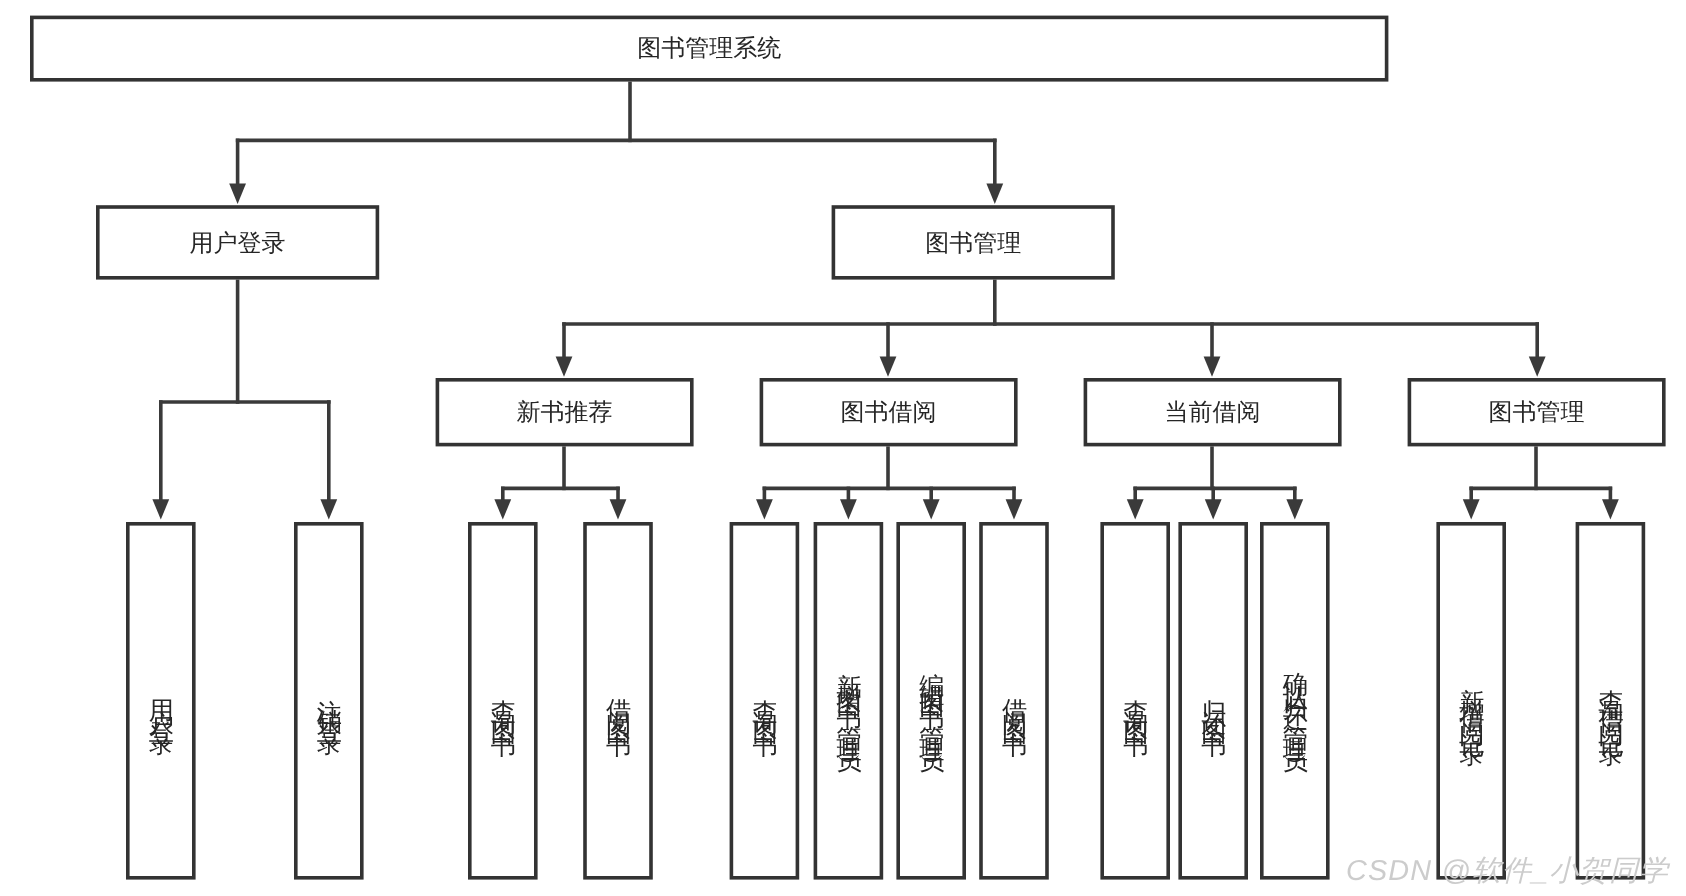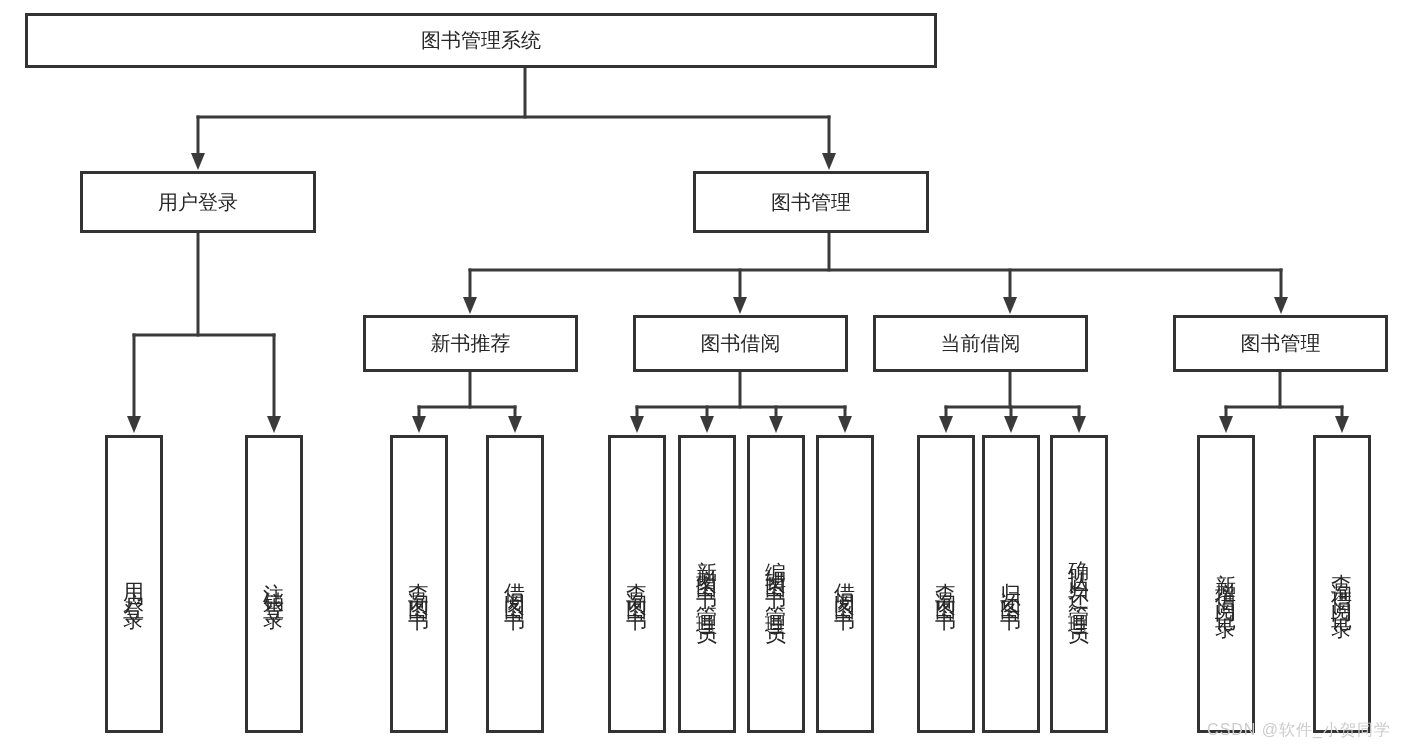--- a/index.html
+++ b/index.html
@@ -11,32 +11,33 @@
   }
   .wires{position:absolute;left:0;top:0;pointer-events:none;}
   .wire{stroke:var(--c-line,#3a3a3a);stroke-width:3;fill:none;stroke-linecap:square;}
   .arrow{fill:var(--c-line,#3a3a3a);stroke:none;}
   .node{
     position:absolute;box-sizing:border-box;
     border:3px solid var(--c-border,#333);background:#fff;
     display:flex;align-items:center;justify-content:center;
     color:var(--c-text,#262626);
   }
-  .root{left:25px;top:13px;width:912px;height:55px;font-size:20px;}
+  .root{left:25px;top:13px;width:1132px;height:55px;font-size:20px;}
   .lv2{top:171px;width:236px;height:62px;font-size:20px;}
   .lv3{top:315px;width:215px;height:57px;font-size:20px;}
   .leaf{top:435px;width:58px;height:298px;font-size:21px;}
   .leaf .vtxt{
     writing-mode:vertical-rl;text-orientation:mixed;
     letter-spacing:9px;line-height:1;white-space:nowrap;
   }
   .watermark{
     position:absolute;right:14px;bottom:6px;
-    font-size:16px;letter-spacing:1px;
+    font-size:24px;letter-spacing:1px;
     color:var(--c-watermark,#ccc);
+    font-style:italic;
   }
 </style>
 </head>
 <body>
 
 <div class="stage">
 
   <svg class="wires" width="1405" height="747" viewBox="0 0 1405 747">
 
     <g>
@@ -123,21 +124,21 @@
   <div class="node lv2" style="left:693px">
     <span>图书管理</span>
   </div>
 
   <div class="node lv3" style="left:633px">
     <span>图书借阅</span>
   </div>
   <div class="node lv3" style="left:363px">
     <span>新书推荐</span>
   </div>
-  <div class="node lv3" style="left:873px">
+  <div class="node lv3" style="left:903px">
     <span>当前借阅</span>
   </div>
   <div class="node lv3" style="left:1173px">
     <span>图书管理</span>
   </div>
 
   <div class="node leaf" style="left:105px">
     <span class="vtxt">用户登录</span>
   </div>
   <div class="node leaf" style="left:245px">

